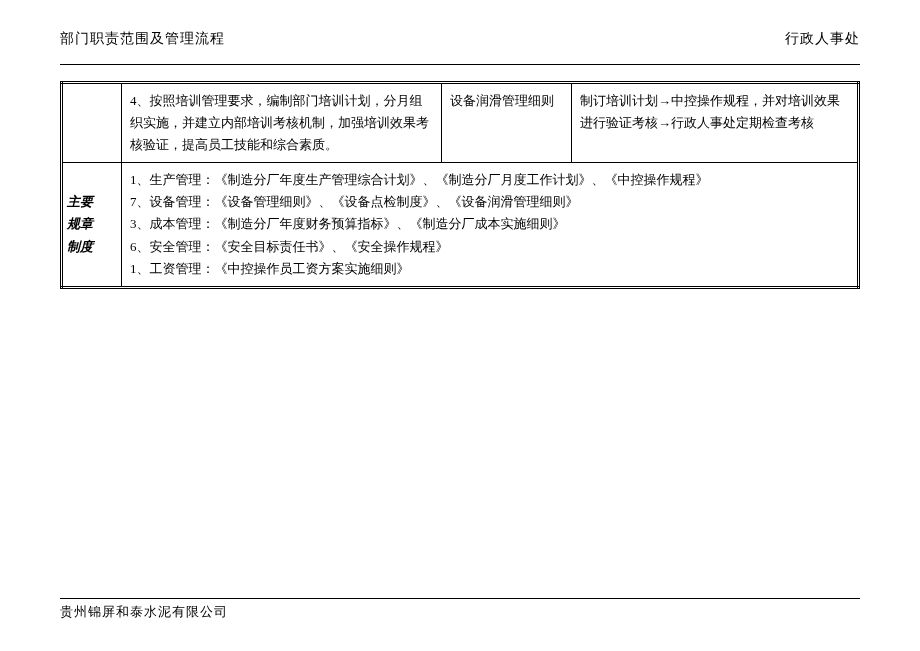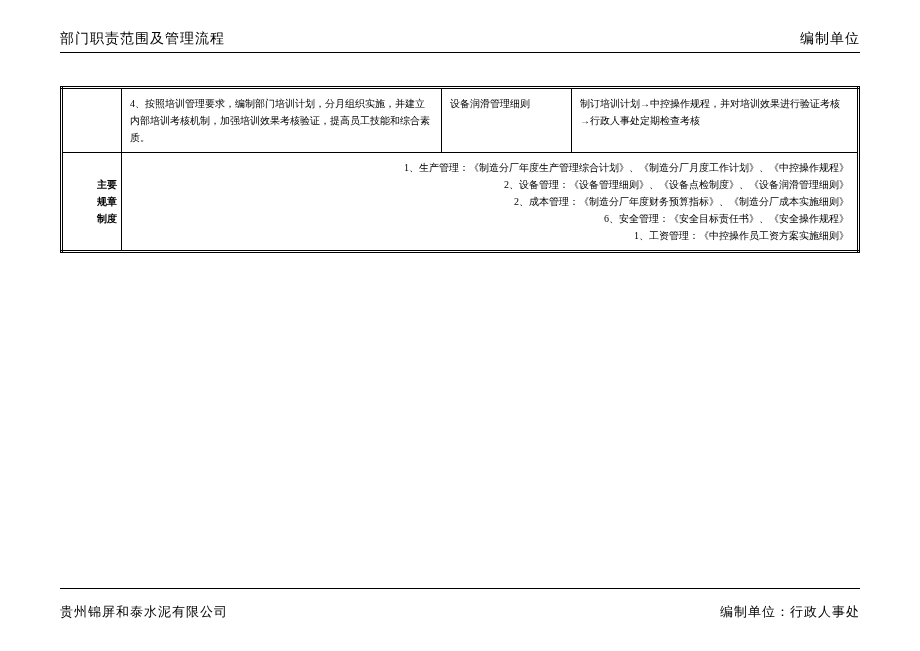--- a/index.html
+++ b/index.html
@@ -14,95 +14,94 @@
     height: 651px;
     position: relative;
   }
   .page {
     padding: 30px 60px 0 60px;
   }
   .header {
     display: flex;
     justify-content: space-between;
     border-bottom: 1px solid #000;
-    padding-bottom: 4px;
-    margin-bottom: 33px;
+    padding-bottom: 16px;
+    margin-bottom: 16px;
     font-size: 14px;
     letter-spacing: 1px;
   }
   table.outer {
     border-collapse: collapse;
     width: 100%;
     border: 3px double #000;
   }
   table.outer td {
     border: 1px solid #000;
     padding: 6px 8px;
     vertical-align: top;
-    font-size: 10px;
+    font-size: 13px;
     line-height: 1.7;
   }
   .col-empty { width: 60px; }
   .col-a { width: 320px; }
   .col-b { width: 130px; }
   .col-c { }
   .row-label {
     width: 42px;
-    text-align: right;
+    text-align: left;
     vertical-align: middle !important;
     font-weight: bold;
     line-height: 1.4;
     padding: 6px 4px !important;
+    font-style: italic;
   }
   .row-content {
     line-height: 1.8;
-    text-align: right;
   }
   .footer {
     position: absolute;
     bottom: 30px;
     left: 60px;
     right: 60px;
     border-top: 1px solid #000;
-    padding-top: 14px;
+    padding-top: 4px;
     display: flex;
     justify-content: space-between;
     font-size: 13px;
     letter-spacing: 1px;
   }
 </style>
 </head>
 <body>
 
 <div class="page">
 
   <div class="header">
     <span>部门职责范围及管理流程</span>
-    <span>编制单位</span>
+    <span>行政人事处</span>
   </div>
 
   <table class="outer">
     <tbody>
         <tr>
       <td class="col-empty"></td>
       <td class="col-a">4、按照培训管理要求，编制部门培训计划，分月组织实施，并建立内部培训考核机制，加强培训效果考核验证，提高员工技能和综合素质。</td>
       <td class="col-b">设备润滑管理细则</td>
       <td class="col-c">制订培训计划→中控操作规程，并对培训效果进行验证考核→行政人事处定期检查考核</td>
     </tr>
     <tr>
       <td class="row-label"><span>主要<br>规章<br>制度</span></td>
       <td colspan="3" class="row-content">
         <div>1、生产管理：《制造分厂年度生产管理综合计划》、《制造分厂月度工作计划》、《中控操作规程》</div>
-        <div>2、设备管理：《设备管理细则》、《设备点检制度》、《设备润滑管理细则》</div>
-        <div>2、成本管理：《制造分厂年度财务预算指标》、《制造分厂成本实施细则》</div>
+        <div>7、设备管理：《设备管理细则》、《设备点检制度》、《设备润滑管理细则》</div>
+        <div>3、成本管理：《制造分厂年度财务预算指标》、《制造分厂成本实施细则》</div>
         <div>6、安全管理：《安全目标责任书》、《安全操作规程》</div>
         <div>1、工资管理：《中控操作员工资方案实施细则》</div>
       </td>
     </tr>
   </tbody>
     </table>
 
 </div>
 
 <div class="footer">
   <span>贵州锦屏和泰水泥有限公司</span>
-  <span>编制单位：行政人事处</span>
 </div>
 
 </body></html>

